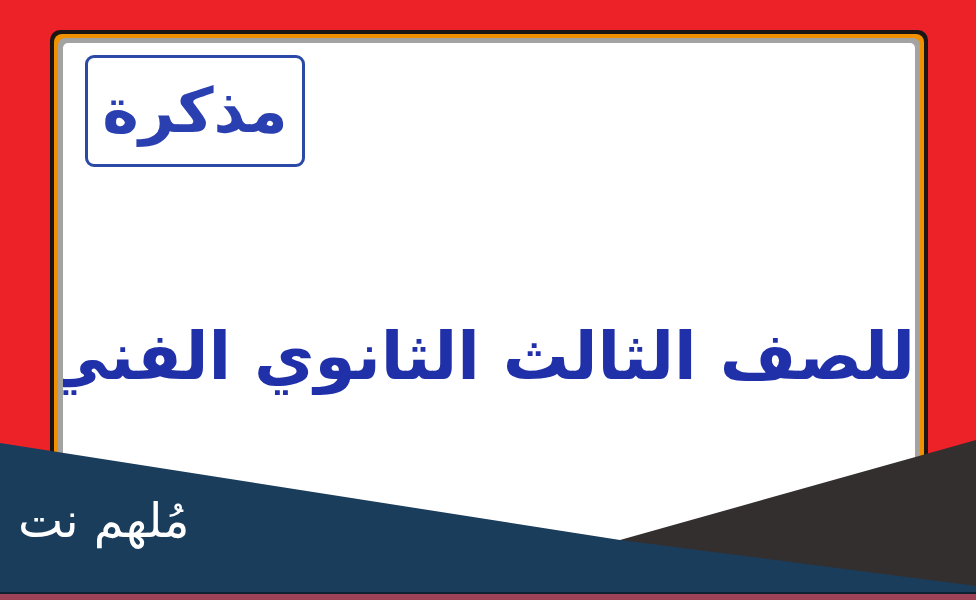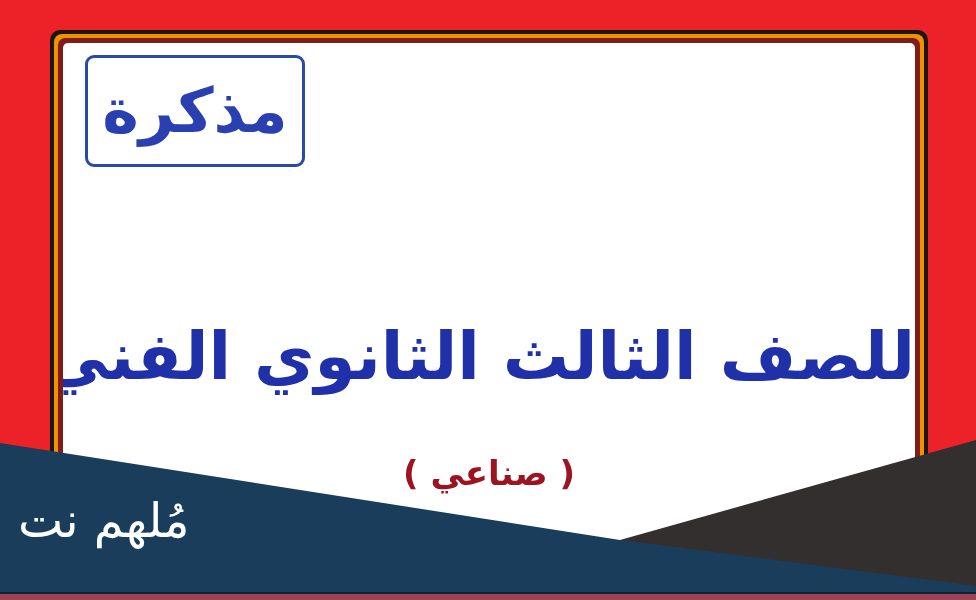--- a/index.html
+++ b/index.html
@@ -42,21 +42,21 @@
     bottom: 0px;
     background: #f29100;
     border-radius: 8px 8px 3px 3px;
   }
   .frame-yellow {
     position: absolute;
     left: 4px;
     top: 4px;
     right: 4px;
     bottom: 0px;
-    background: #7f1d1d;
+    background: #a3a3a3;
     border-radius: 7px 7px 3px 3px;
     text-decoration: underline;
   }
   .frame-white {
     position: absolute;
     left: 5px;
     top: 5px;
     right: 5px;
     bottom: 0px;
     background: #ffffff;
@@ -206,21 +206,20 @@
 
           <div class="page-inner">
 
             <div class="memo-box">
               <span class="memo-text">مذكرة</span>
             </div>
 
 
             <div class="title-grade">للصف الثالث الثانوي الفني</div>
 
-            <div class="title-track">( صناعي )</div>
 
           </div>
 
         </div>
       </div>
     </div>
   </div>
 
   <div class="wm-layer">
     <div class="wm-dark"></div>

